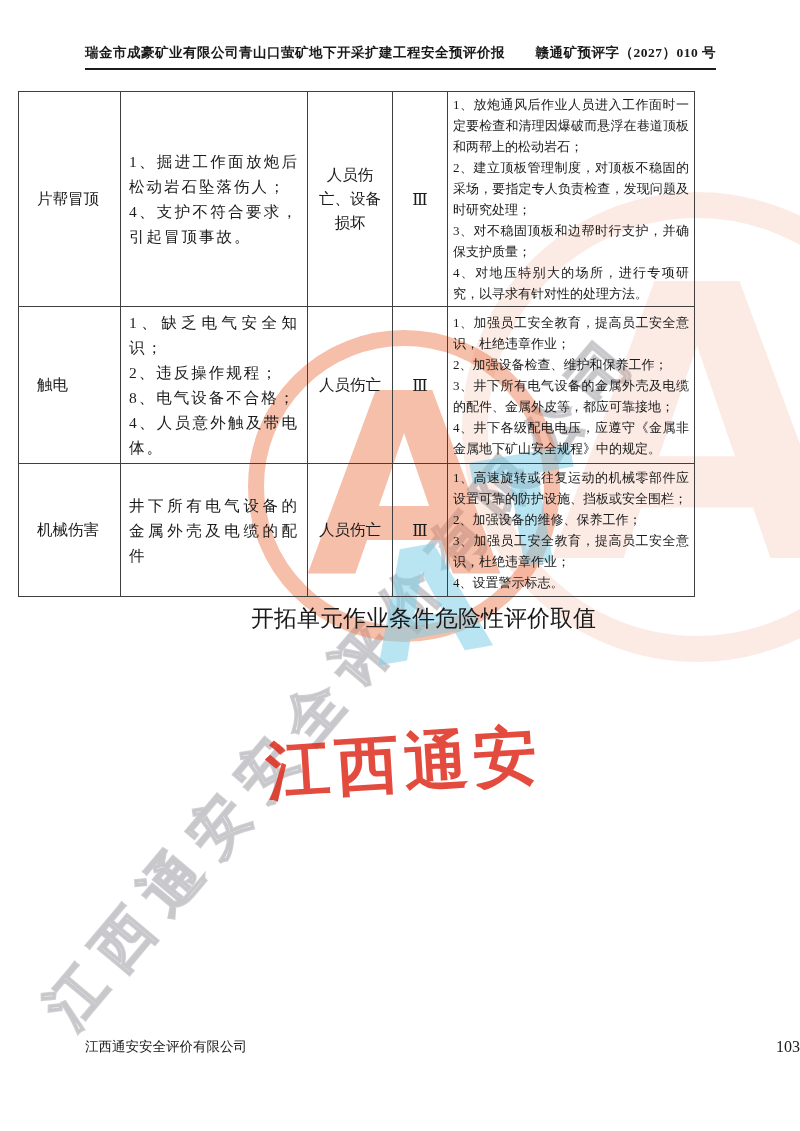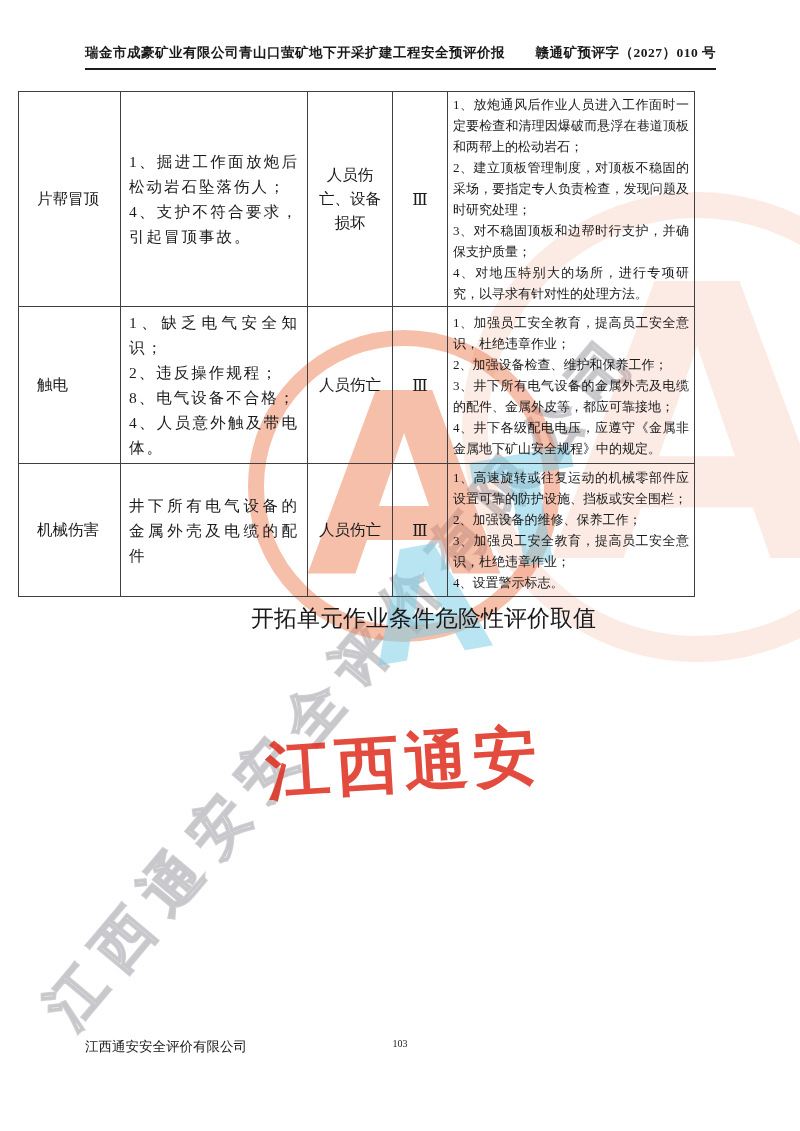--- a/index.html
+++ b/index.html
@@ -60,21 +60,21 @@
       padding:2px 5px;white-space:pre-line;}
   tr.r0{height:151px;} tr.r1{height:209px;} tr.r2{height:146px;} tr.r3{height:133px;}
   tr.r0 td{vertical-align:top;}
   .body-wrap{padding:0 84px 0 85px;}
   .sec-heading{margin:11px 0 0 0;font-size:18px;font-weight:bold;letter-spacing:.5px;}
   .para{margin:13px 0 0 0;font-size:19.5px;line-height:43px;
         text-align:justify;text-indent:2em;letter-spacing:0;}
   .para2{margin:0;font-size:23px;line-height:43px;text-indent:2em;text-align:center;}
   .footer{position:absolute;left:0;top:1038px;width:100%;font-size:13.5px;}
   .footer .company{position:absolute;left:85px;top:0;}
-  .footer .pagenum{display:block;text-align:center;font-size:10px;}
+  .footer .pagenum{display:block;text-align:right;font-size:16px;}
 </style>
 </head>
 <body>
 
 <div class="page">
 
   <div class="wm-layer">
     <div class="wm-gray">江西通安安全评价有限公司</div>
 
     <div class="logo logo-big">

